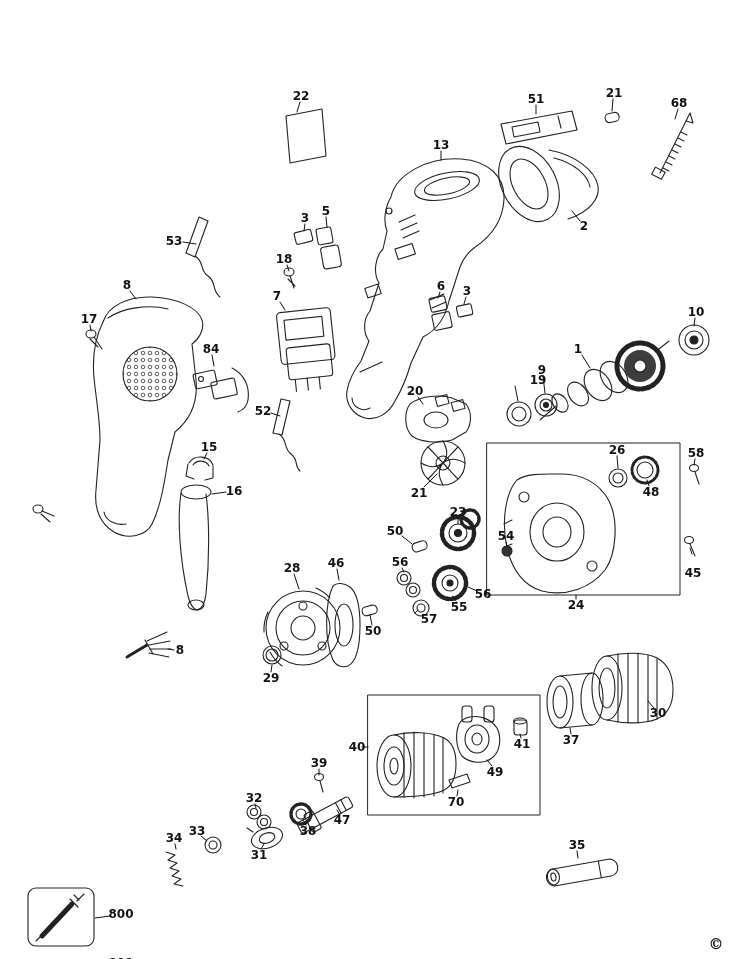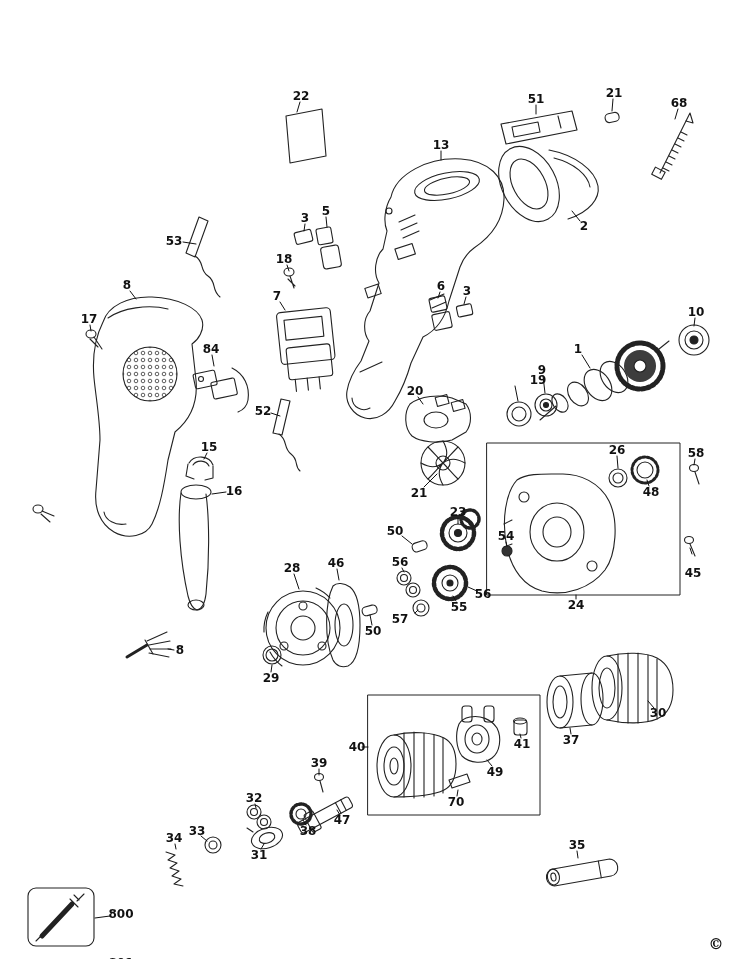--- a/index.html
+++ b/index.html
@@ -443,21 +443,21 @@
       <span class="part-label" style="left: 458px; top: 512px;">23</span>
       <span class="part-label" style="left: 617px; top: 450px;">26</span>
       <span class="part-label" style="left: 696px; top: 453px; text-align: right;">58</span>
       <span class="part-label" style="left: 651px; top: 492px;">48</span>
       <span class="part-label" style="left: 576px; top: 605px;">24</span>
       <span class="part-label" style="left: 693px; top: 560px; margin-top: 13px;">45</span>
       <span class="part-label" style="left: 506px; top: 536px;">54</span>
       <span class="part-label" style="left: 400px; top: 562px;">56</span>
       <span class="part-label" style="left: 459px; top: 607px;">55</span>
       <span class="part-label" style="left: 483px; top: 594px;">56</span>
-      <span class="part-label" style="left: 400px; top: 619px;">57</span>
+      <span class="part-label" style="left: 429px; top: 619px;">57</span>
       <span class="part-label" style="left: 292px; top: 568px; text-align: right;">28</span>
       <span class="part-label" style="left: 336px; top: 563px;">46</span>
       <span class="part-label" style="left: 373px; top: 631px;">50</span>
       <span class="part-label" style="left: 180px; top: 650px;">8</span>
       <span class="part-label" style="left: 271px; top: 678px;">29</span>
       <span class="part-label" style="left: 658px; top: 713px;">30</span>
       <span class="part-label" style="left: 571px; top: 740px;">37</span>
       <span class="part-label" style="left: 522px; top: 744px;">41</span>
       <span class="part-label" style="left: 495px; top: 772px;">49</span>
       <span class="part-label" style="left: 357px; top: 747px;">40</span>

